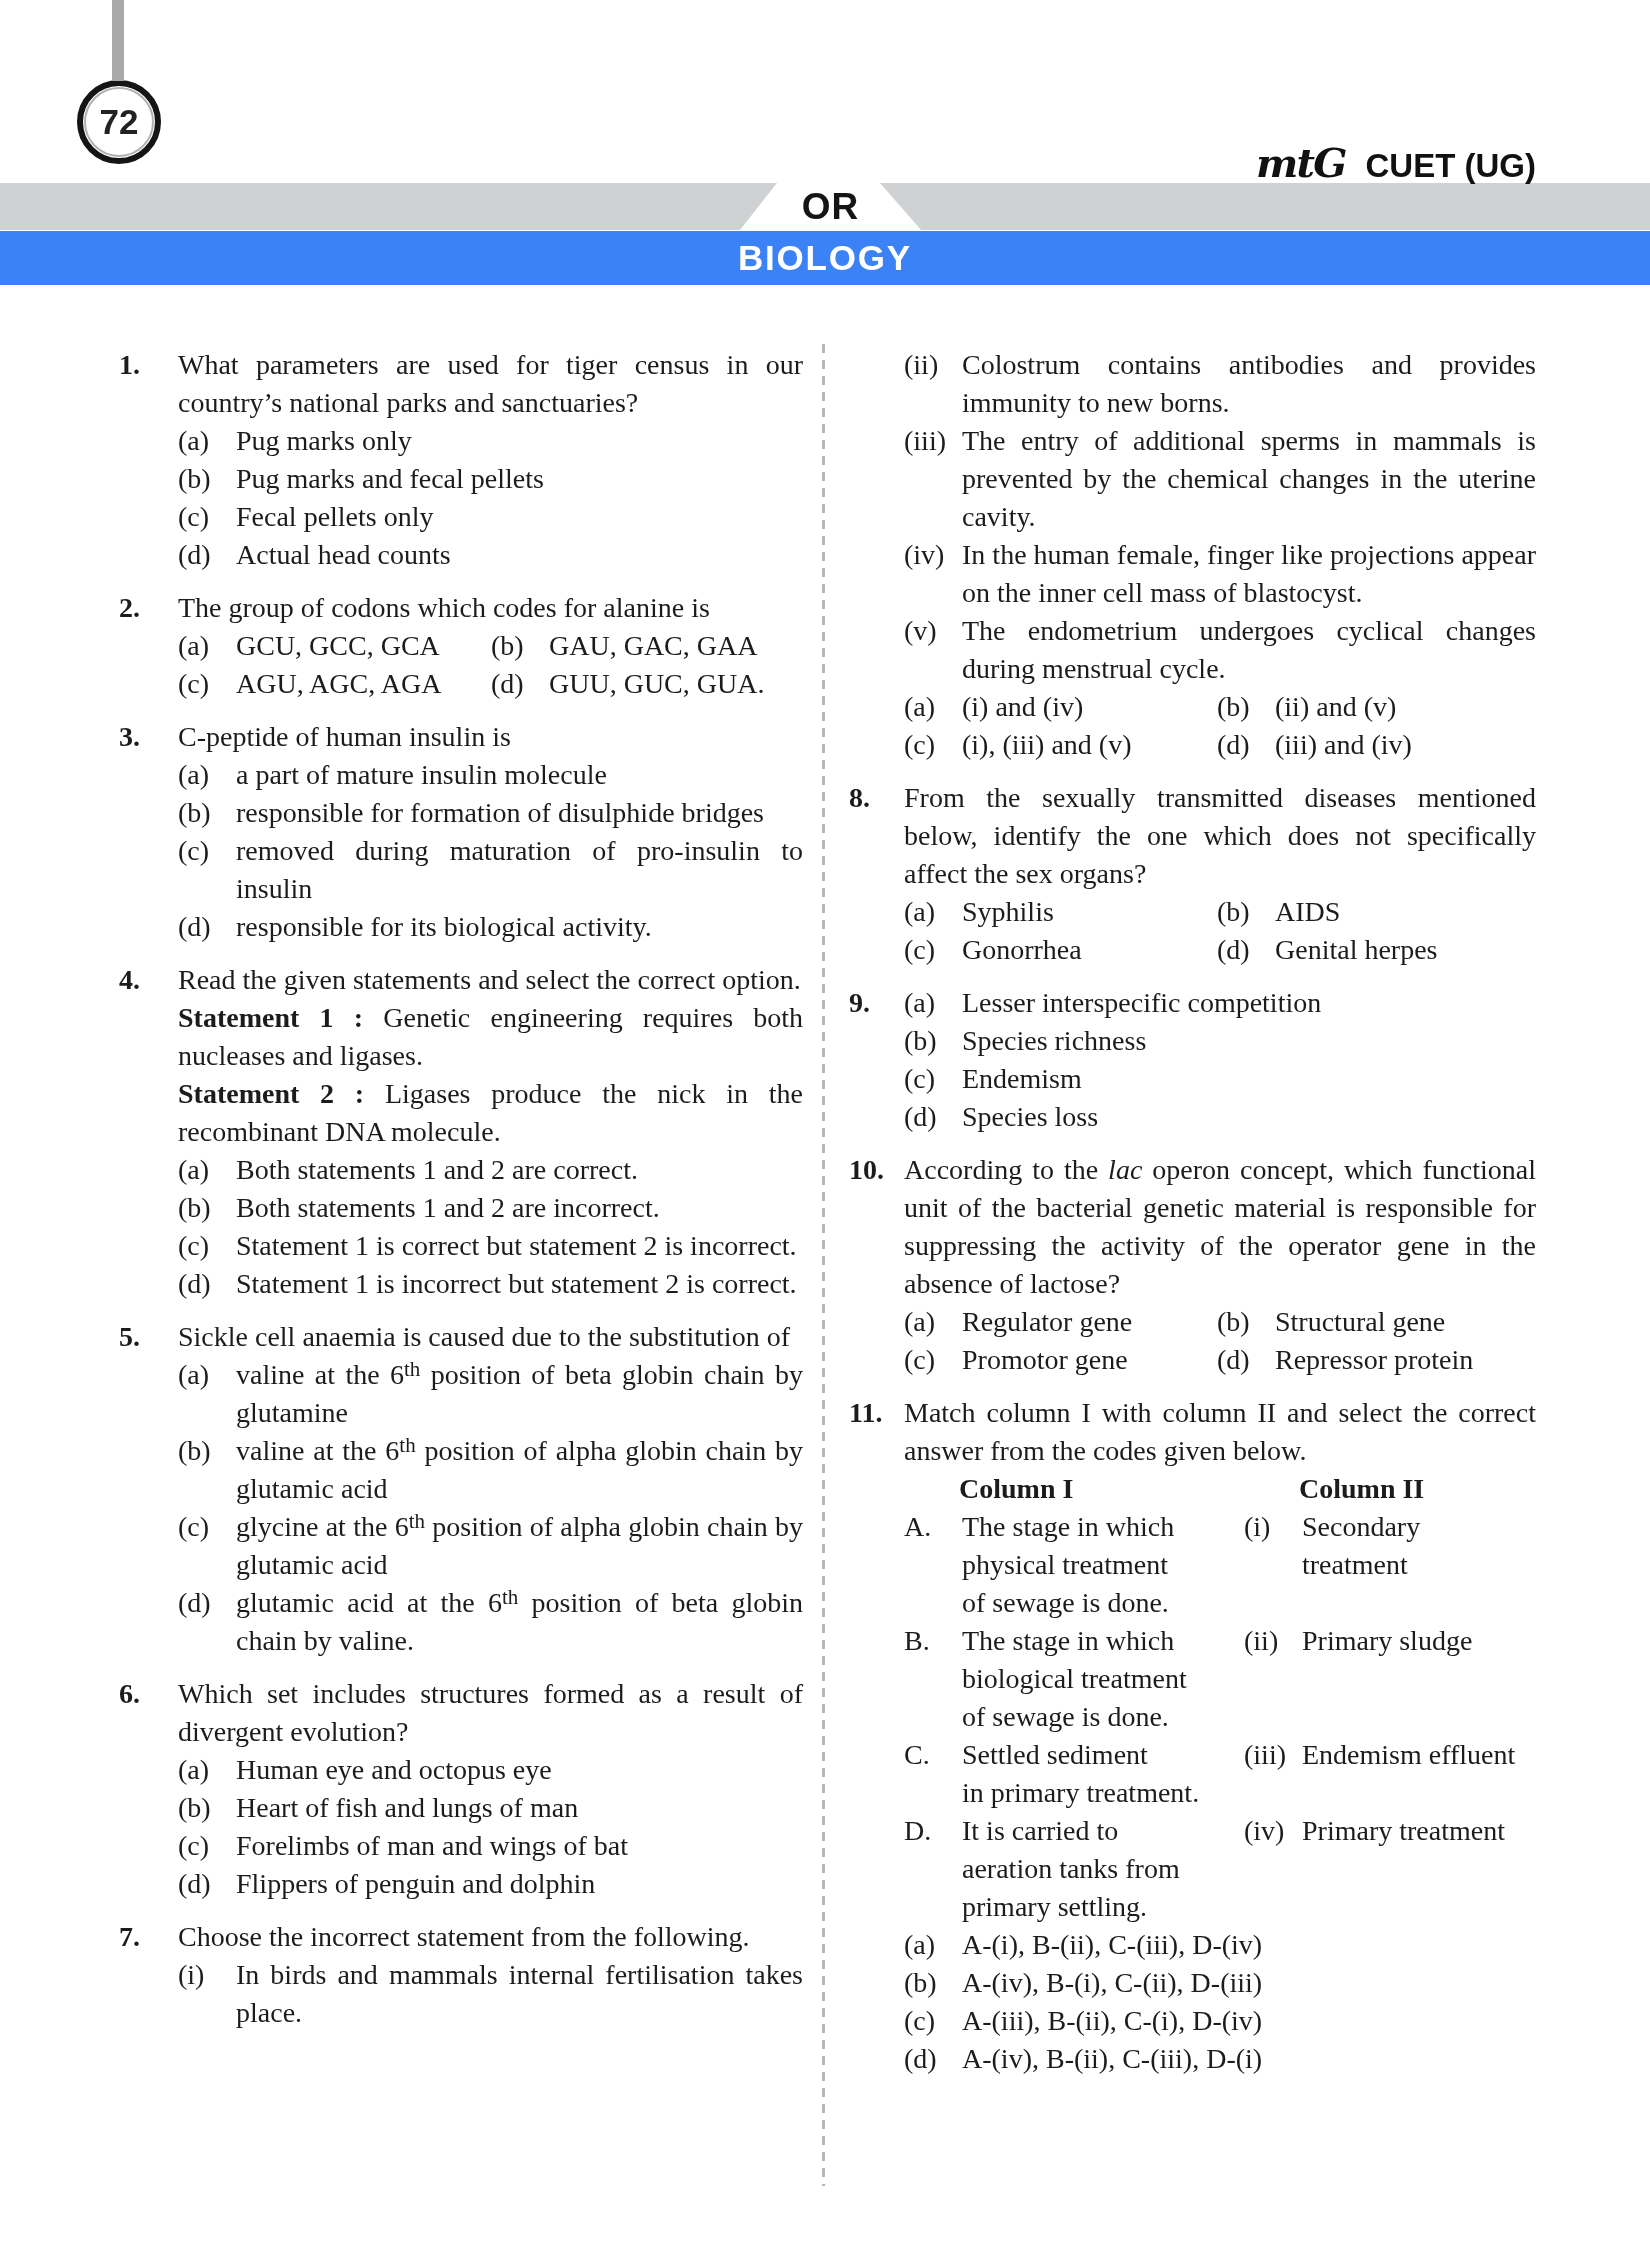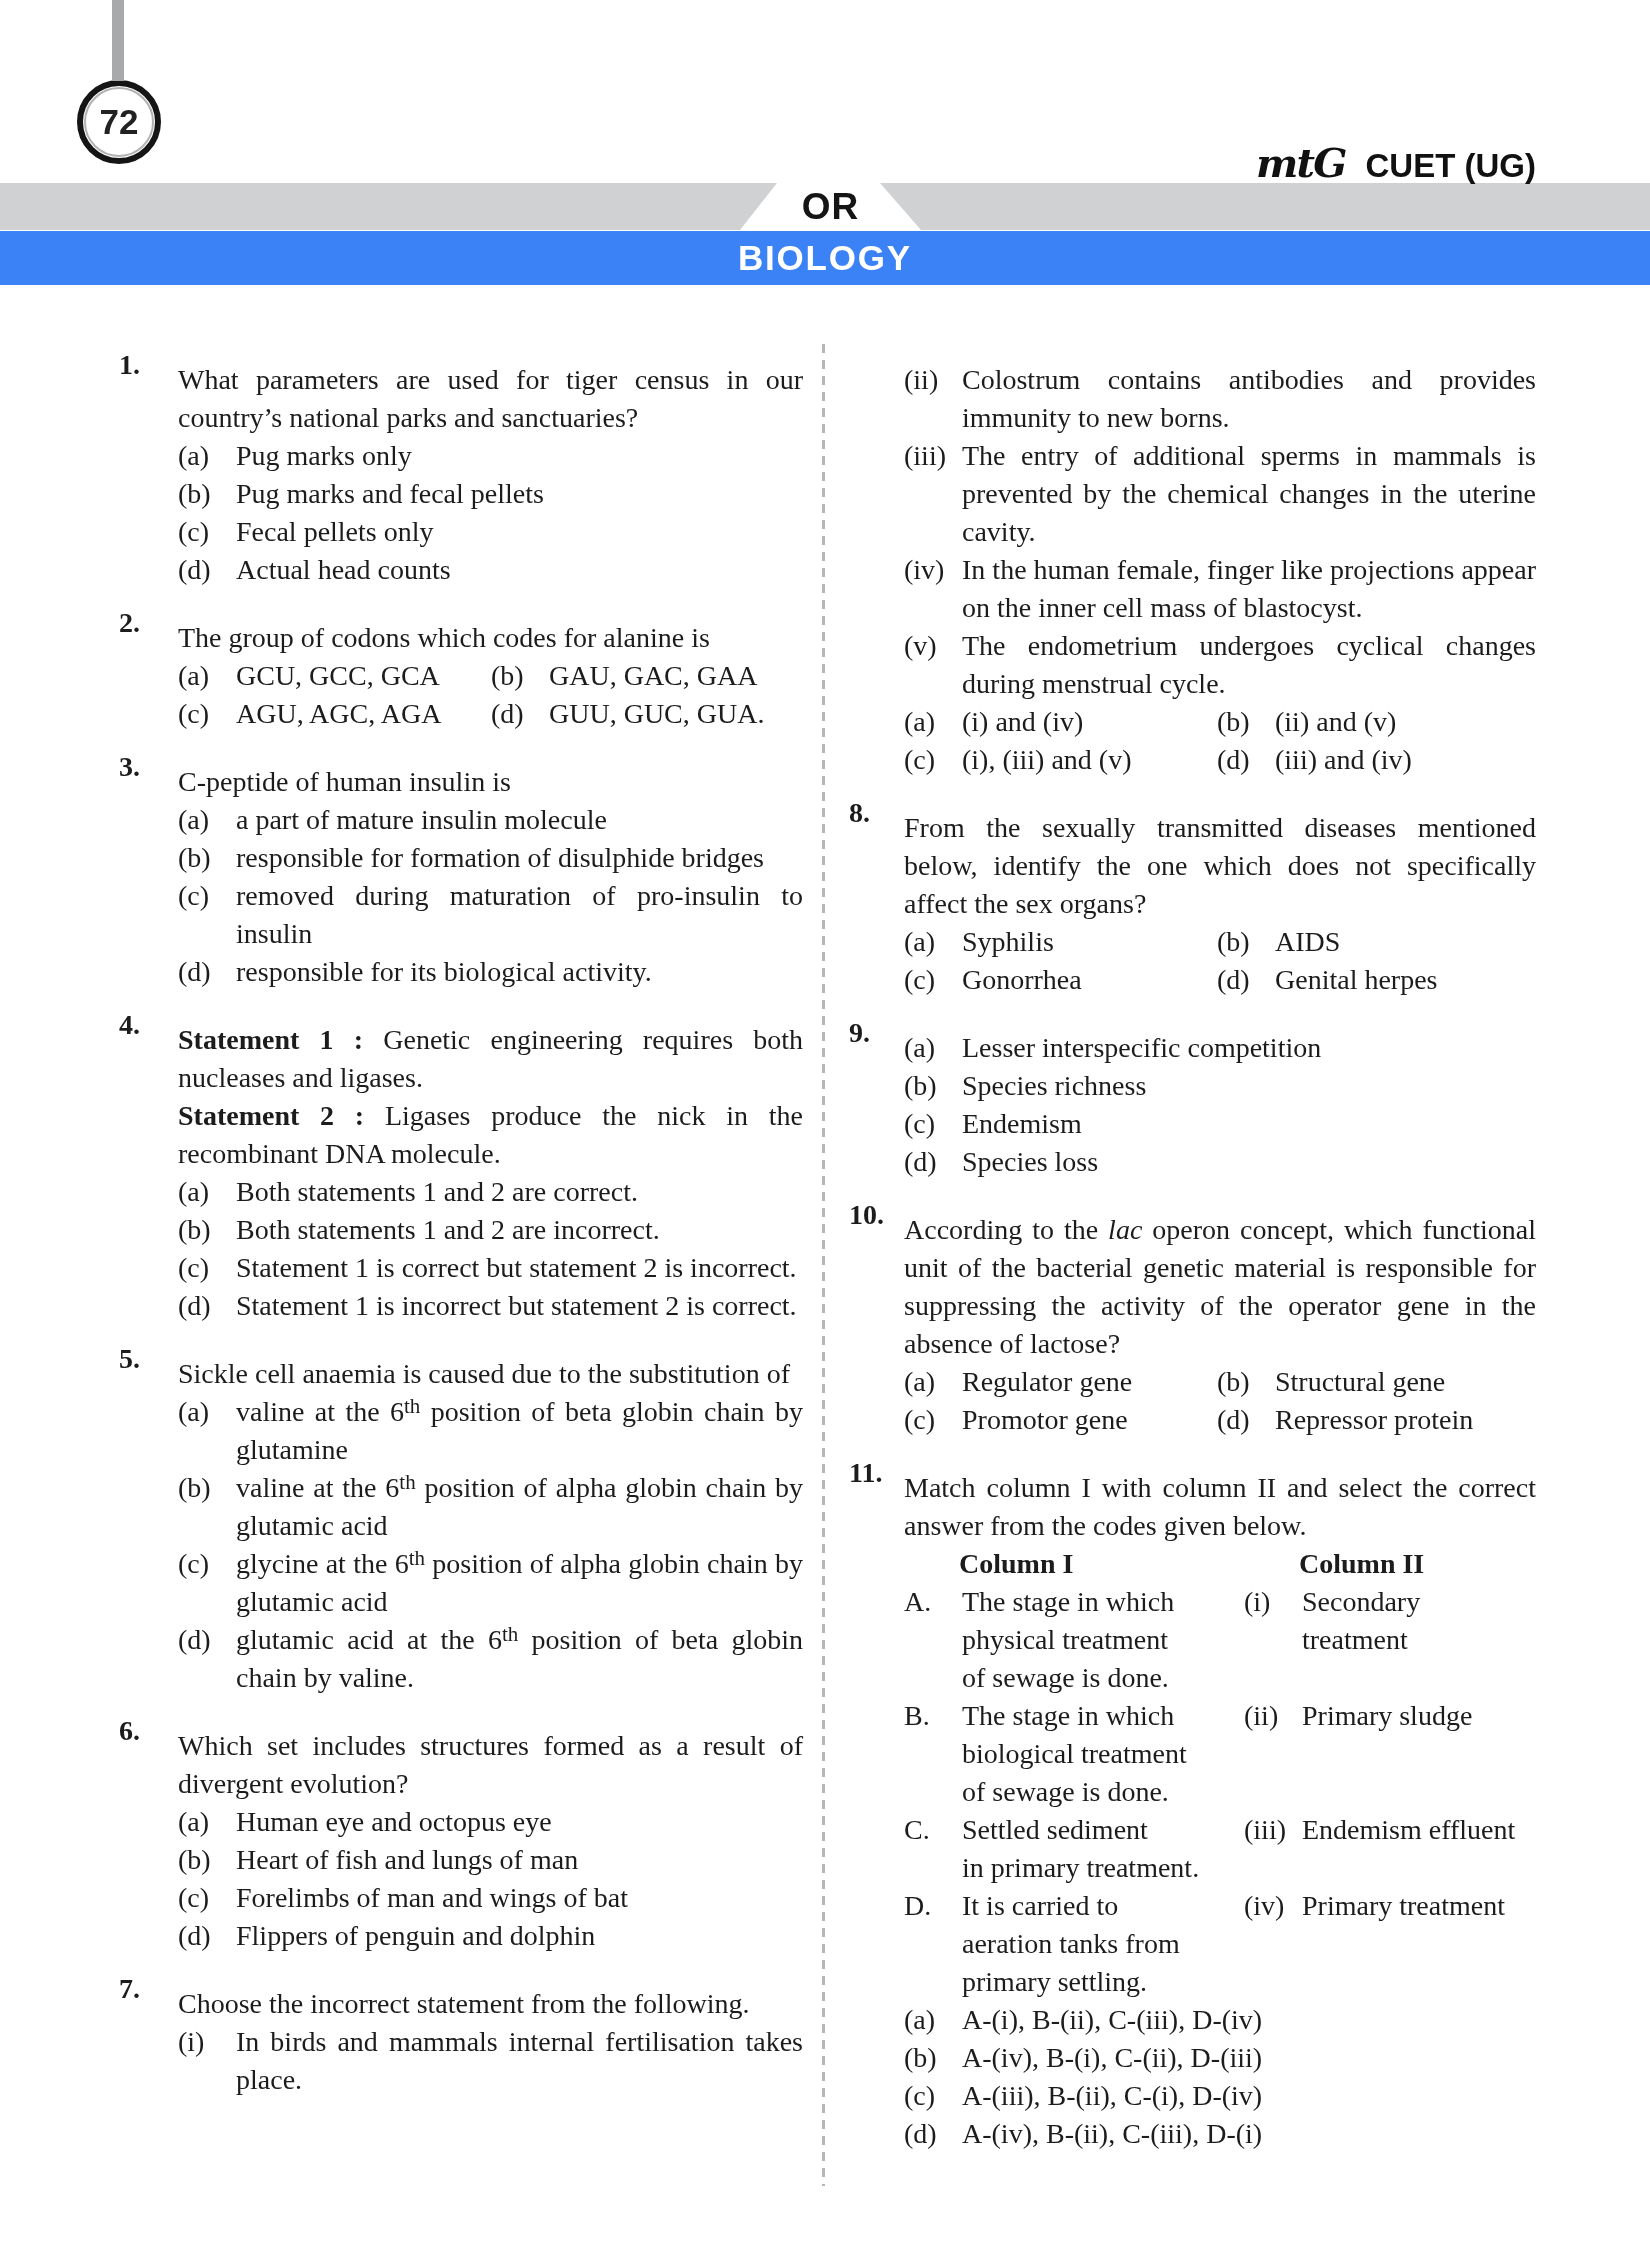--- a/index.html
+++ b/index.html
@@ -36,21 +36,21 @@
   .divider{position:absolute;left:822px;top:344px;width:2.6px;height:1842px;
            background:repeating-linear-gradient(to bottom,#b5b7b8 0 8.8px,transparent 8.8px 16px);}
 
   
   .col{position:absolute;top:346px;font-size:28px;line-height:38px;}
   .col.left{left:119px;width:684px;}
   .col.right{left:849px;width:687px;}
   .q{display:flex;margin-bottom:15px;}
   .qnum{flex:0 0 59px;font-weight:700;}
   .col.right .qnum{flex:0 0 55px;}
-  .qbody{flex:1 1 auto;min-width:0;margin-top:15px;}
+  .qbody{flex:1 1 auto;min-width:0;}
   .qtext{text-align:justify;}
   .stmt{text-align:justify;}
   .stmt b{font-weight:700;}
   .opt{display:flex;}
   .olabel{flex:0 0 58px;}
   .otext{flex:1;min-width:0;text-align:justify;}
   .optrow2{display:flex;}
   .optrow2 .cell1{flex:0 0 313px;display:flex;}
   .optrow2 .cell2{flex:1;display:flex;min-width:0;}
   .match-head{position:relative;height:38px;font-weight:700;}
@@ -154,20 +154,21 @@
         </div>
         <div class="opt">
           <span class="olabel">(d)</span>
           <div class="otext">responsible for its biological activity.</div>
         </div>
       </div>
     </div>
     <div class="q">
       <div class="qnum">4.</div>
       <div class="qbody">
+        <div class="qtext">Read the given statements and select the correct option.</div>
         <div class="stmt"><b>Statement 1 :</b><span> Genetic engineering requires both nucleases and ligases.</span></div>
         <div class="stmt"><b>Statement 2 :</b><span> Ligases produce the nick in the recombinant DNA molecule.</span></div>
         <div class="opt">
           <span class="olabel">(a)</span>
           <div class="otext">Both statements 1 and 2 are correct.</div>
         </div>
         <div class="opt">
           <span class="olabel">(b)</span>
           <div class="otext">Both statements 1 and 2 are incorrect.</div>
         </div>

